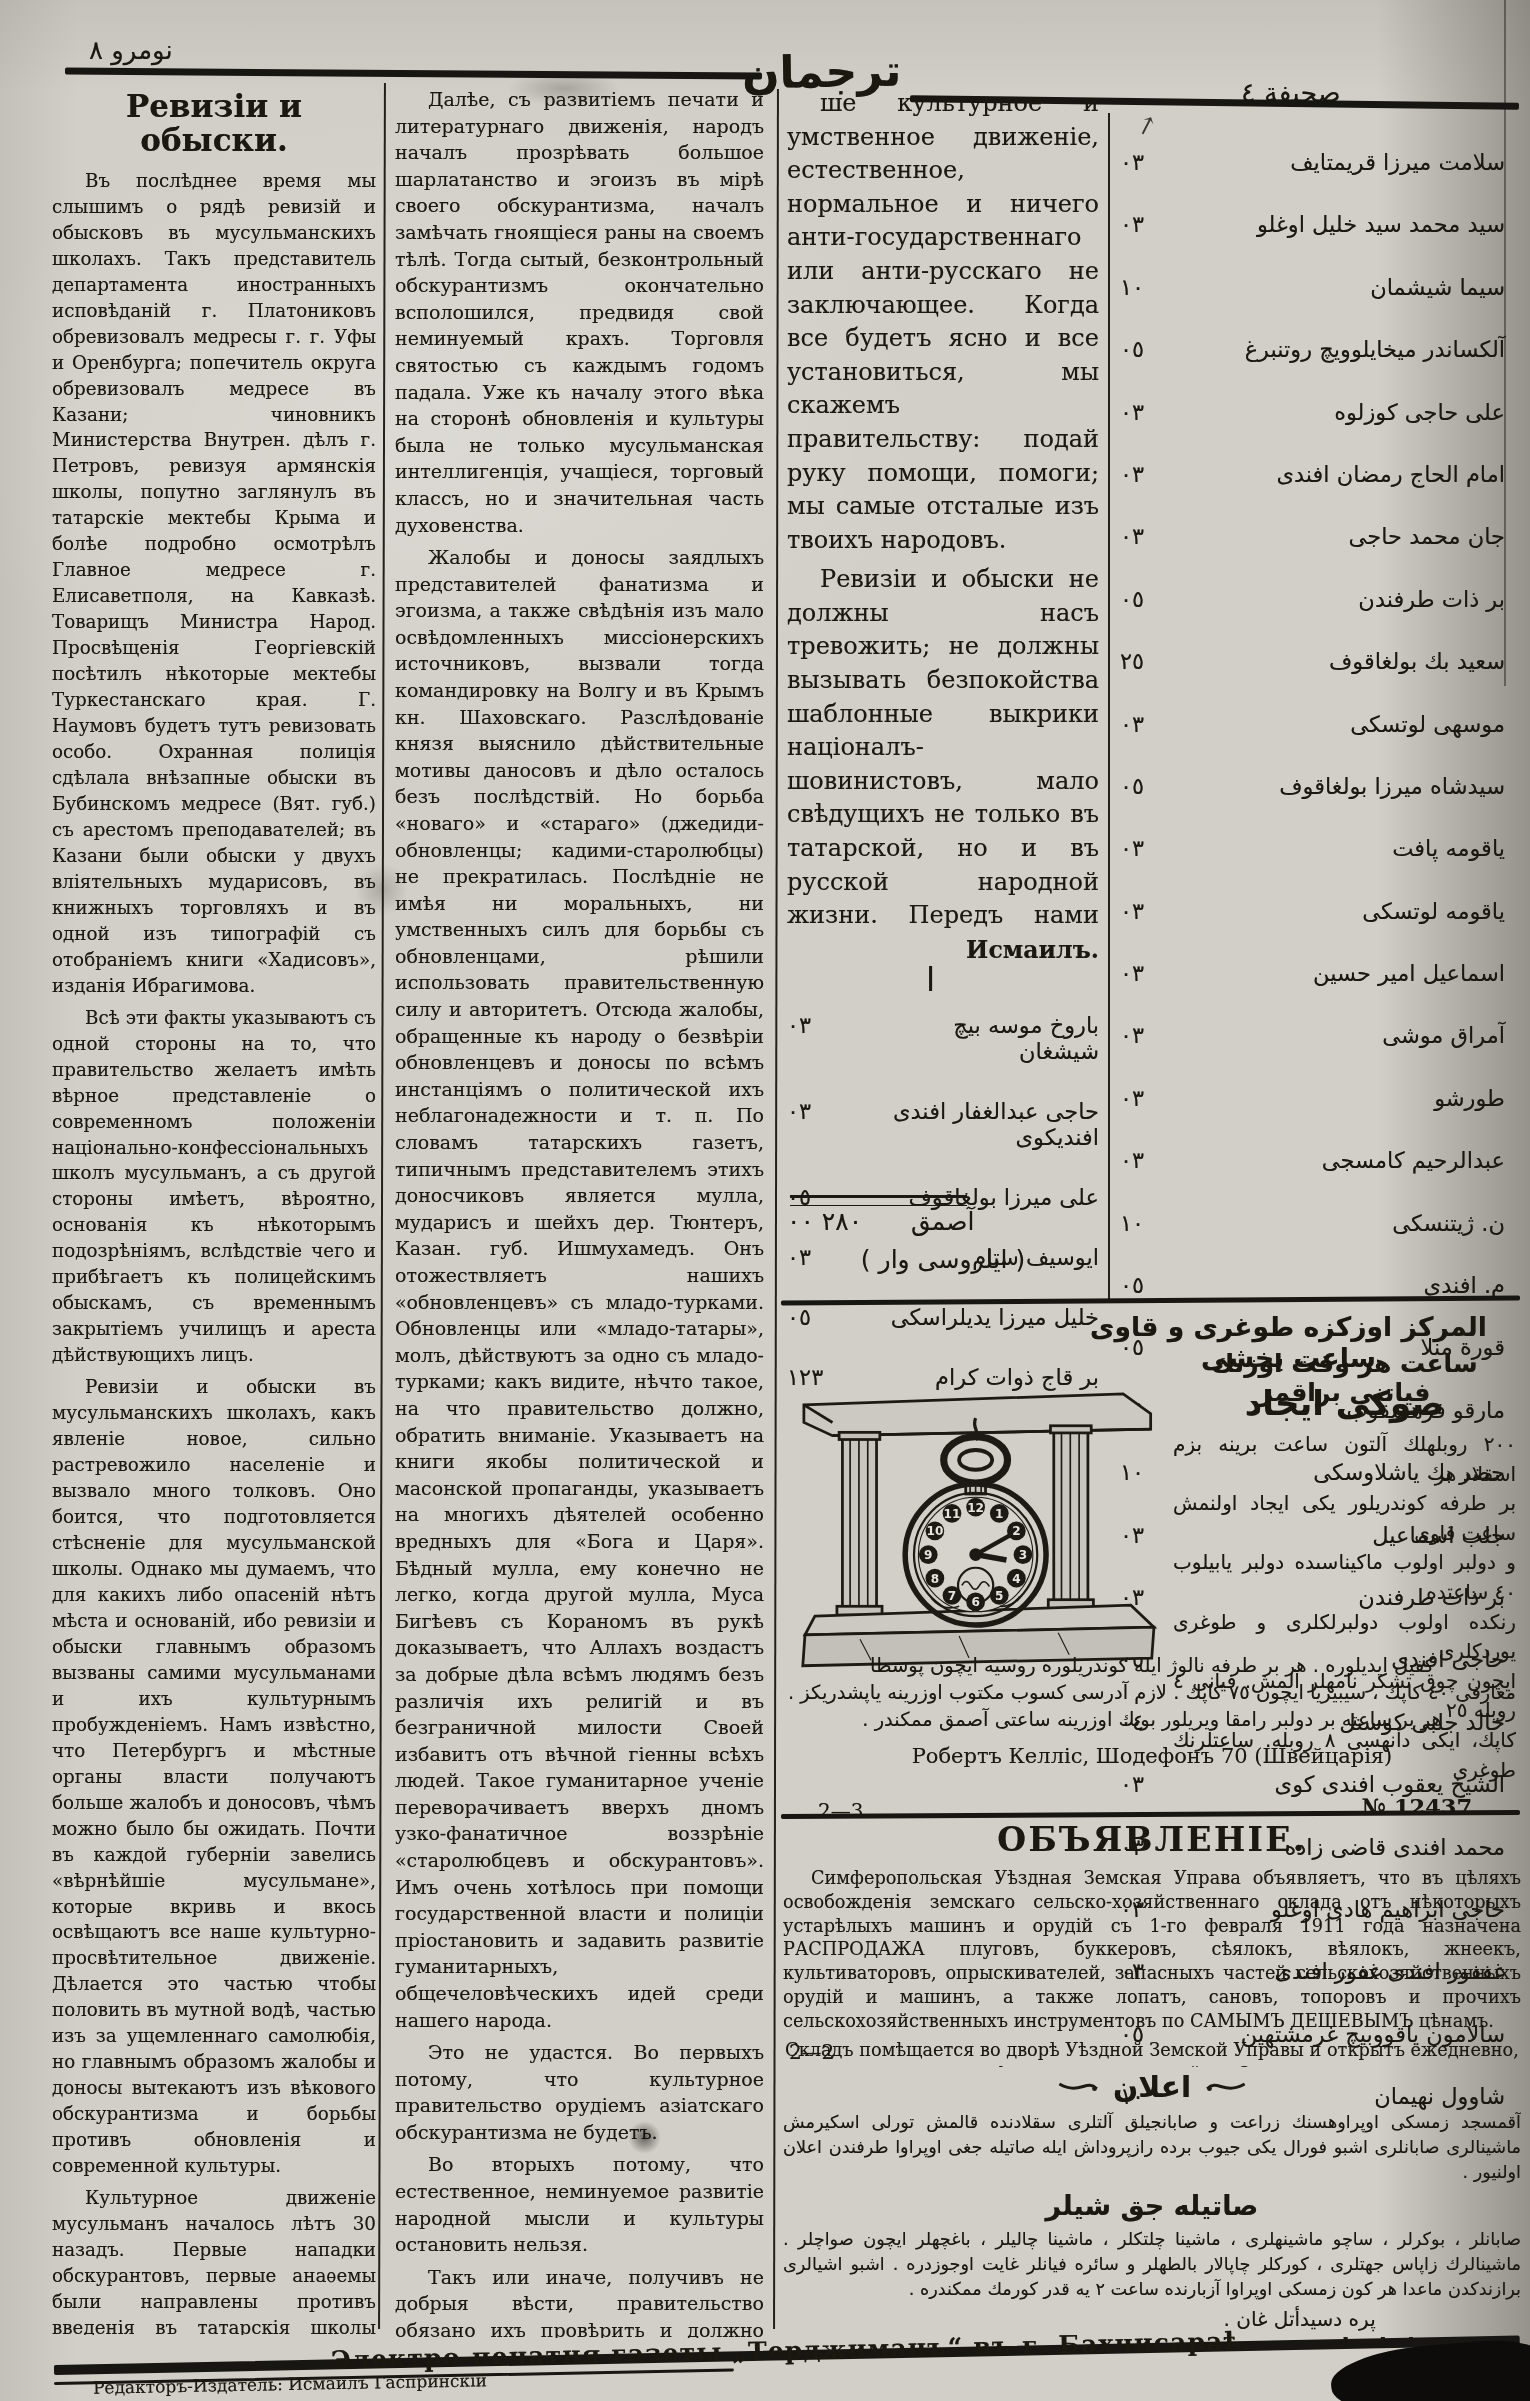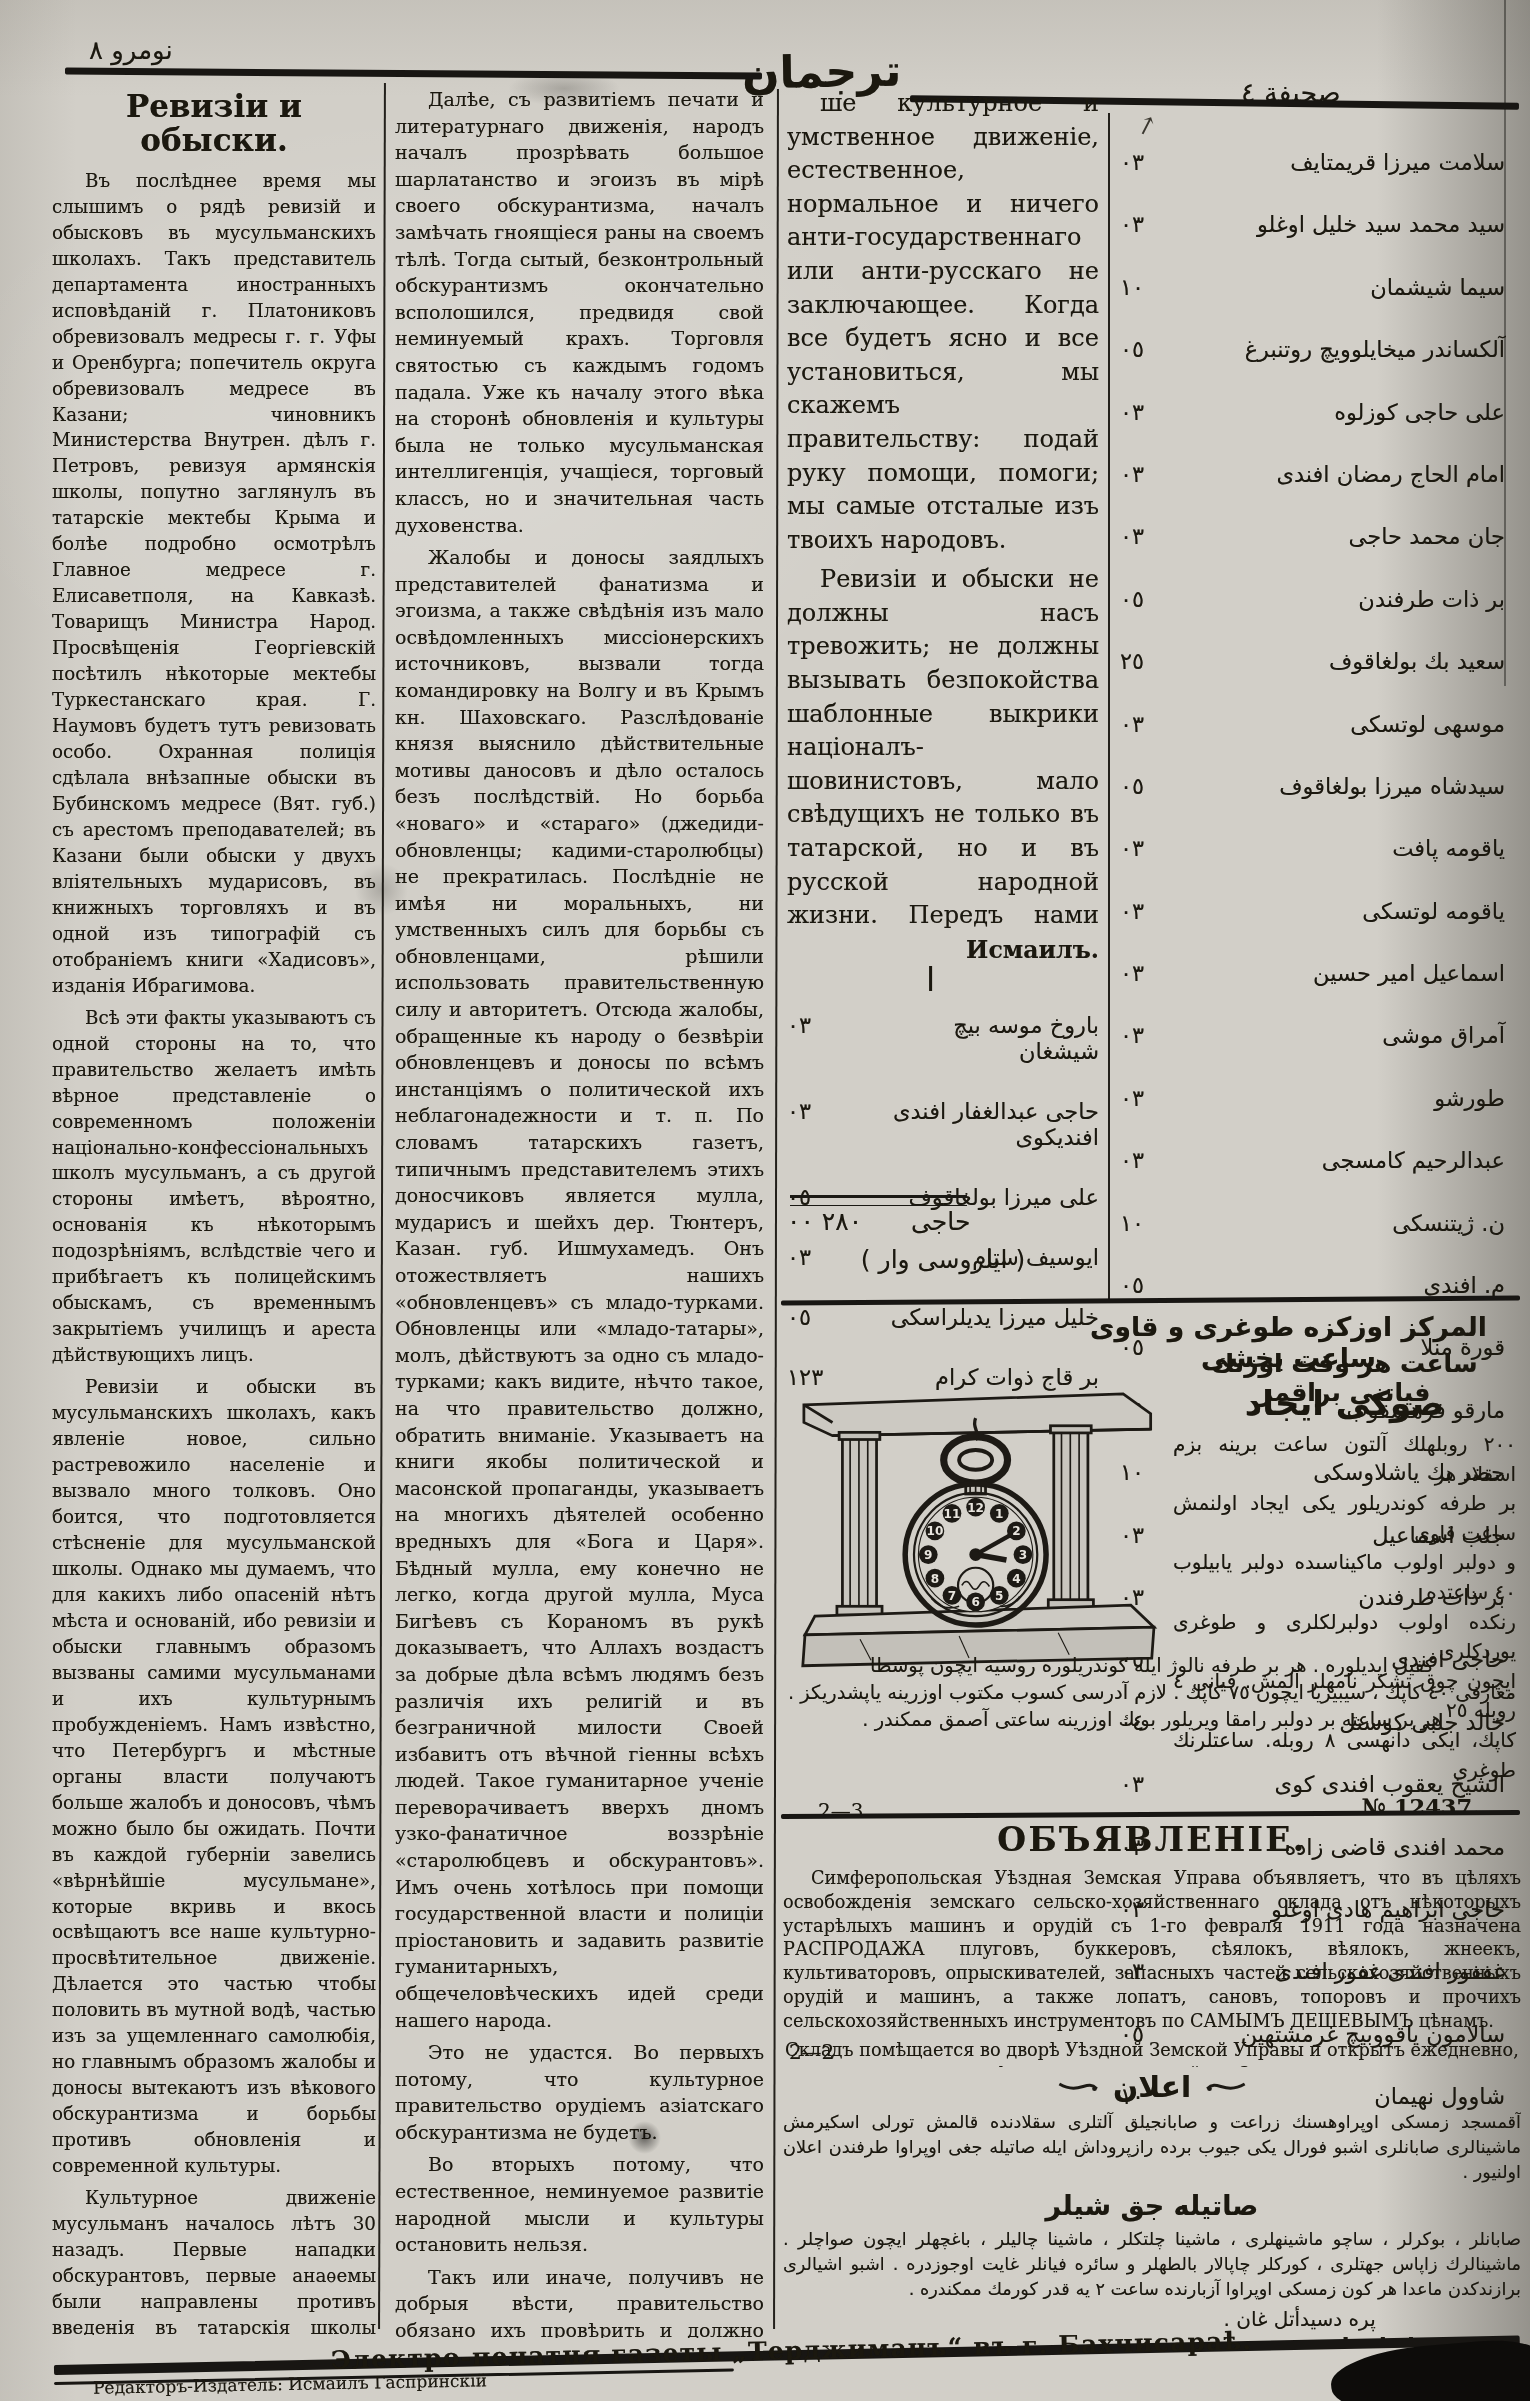--- a/index.html
+++ b/index.html
@@ -158,21 +158,21 @@
       </div>
         <div class="drow">
         <span class="amt txt">١٢٣</span>
         <span class="dnm txt">بر قاج ذوات كرام طرفندن</span>
       </div>
       </div>
   </div>
   <div class="minirule"></div>
   <div class="totalrow abs">
     <span class="amt txt">٢٨٠ ٠٠</span>
-    <span class="tlabel txt">حاجى</span>
+    <span class="tlabel txt">آصمق</span>
   </div>
   <div class="abs txt ar continuation">( ايلروسى وار )</div>
 
   <div id="dlist4" class="dlist">
     <div>
         <div class="drow">
         <span class="amt txt">٠٣</span>
         <span class="dnm txt">سلامت ميرزا قريمتايف</span>
       </div>
         <div class="drow">
@@ -391,20 +391,21 @@
         <div class="txt">و دولبر اولوب ماكيناسىده دولبر يابيلوب ٤٠ ساعتده</div>
         <div class="txt">رنكده اولوب دولبرلكلرى و طوغرى يوردكلرى</div>
         <div class="txt">ايچون چوق تشكر نامهلر آلمش. فيانى ٤ روبله ٢٥</div>
         <div class="txt">كاپك، ايكى دانهسى ٨ روبله. ساعتلرنك طوغرى</div>
       </div>
     <div class="ad-wide ar">
         <div class="txt">كفيل ايديلوره . هر بر طرفه نالوژ ايله كوندريلوره روسيه ايچون پوسطا</div>
         <div class="txt">معارفى ٤٠ كاپك ، سيبيريا ايچون ٧٥ كاپك . لازم آدرسى كسوب مكتوب اوزرينه ياپشدريكز .</div>
         <div class="txt">هر بر ساعته بر دولبر رامقا ويريلور بونك اوزرينه ساعتى آصمق ممكندر .</div>
       </div>
+    <div class="ad-agent-ru txt">Робертъ Келліс, Шодефонъ 70 (Швейцарія)</div>
     <div class="ad-run txt">2—3</div>
     <div class="ad-ref txt">№ 12437.</div>
   </div>
 
   <div class="hrule hr-ob"></div>
   <div id="obyav" class="abs">
     <h2 class="txt">ОБЪЯВЛЕНІЕ.</h2>
     <p class="body txt">Симферопольская Уѣздная Земская Управа объявляетъ, что въ цѣляхъ освобожденія земскаго сельско-хозяйственнаго склада отъ нѣкоторыхъ устарѣлыхъ машинъ и орудій съ 1-го февраля 1911 года назначена РАСПРОДАЖА плуговъ, буккеровъ, сѣялокъ, вѣялокъ, жнеекъ, культиваторовъ, опрыскивателей, запасныхъ частей сельскохозяйственныхъ орудій и машинъ, а также лопатъ, сановъ, топоровъ и прочихъ сельскохозяйственныхъ инструментовъ по САМЫМЪ ДЕШЕВЫМЪ цѣнамъ.</p>
     <p class="body2 txt">Складъ помѣщается во дворѣ Уѣздной Земской Управы и открытъ ежедневно, кромѣ праздничныхъ дней, до 2-хъ часовъ.</p>
 

